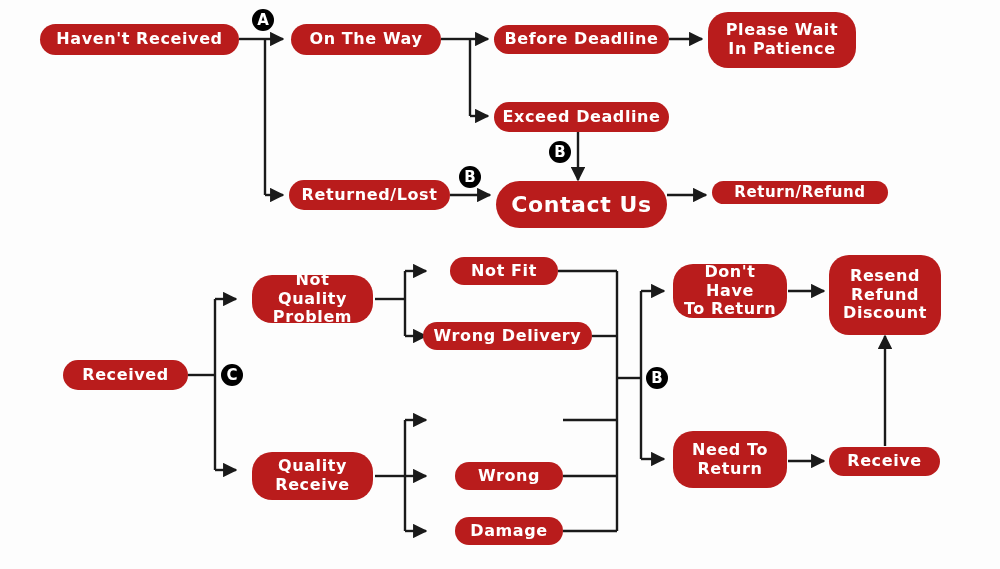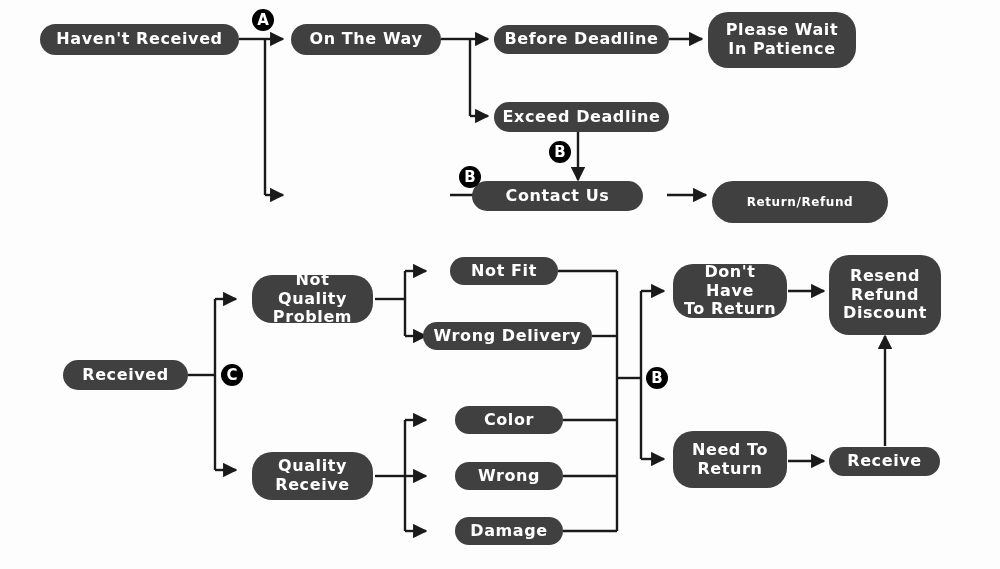--- a/index.html
+++ b/index.html
@@ -19,21 +19,21 @@
   #wires {
     position: absolute;
     left: 0;
     top: 0;
     width: 1000px;
     height: 569px;
     pointer-events: none;
   }
   .node {
     position: absolute;
-    background: #404040;
+    background: #b91c1c;
     color: #ffffff;
     display: flex;
     align-items: center;
     justify-content: center;
     text-align: center;
     font-weight: 700;
     letter-spacing: 0.6px;
     line-height: 1.18;
     box-sizing: border-box;
     padding: 0 6px;
@@ -134,38 +134,38 @@
 
   <div class="node pill" style="left:291px; top:24px; width:150px; height:31px; font-size:16px;">On The Way</div>
 
   <div class="node pill" style="left:494px; top:25px; width:175px; height:29px; font-size:16px;">Before Deadline</div>
 
   <div class="node rrect" style="left:708px; top:12px; width:148px; height:56px; font-size:16px;">Please Wait
 In Patience</div>
 
   <div class="node pill" style="left:494px; top:102px; width:175px; height:30px; font-size:16px;">Exceed Deadline</div>
 
+  <div class="node pill" style="left:289px; top:180px; width:161px; height:30px; font-size:16px;">Returned/Lost</div>
 
-  <div class="node pill" style="left:472px; top:181px; width:171px; height:30px; font-size:16px;">Contact Us</div>
+  <div class="node pill" style="left:496px; top:181px; width:171px; height:47px; font-size:22px;">Contact Us</div>
 
-  <div class="node pill" style="left:712px; top:181px; width:176px; height:42px; font-size:12px;">Return/Refund</div>
+  <div class="node pill" style="left:712px; top:181px; width:176px; height:23px; font-size:15px;">Return/Refund</div>
 
   <div class="node pill" style="left:63px; top:360px; width:125px; height:30px; font-size:16px;">Received</div>
 
   <div class="node rrect" style="left:252px; top:275px; width:121px; height:48px; font-size:16px;">Not Quality
 Problem</div>
 
   <div class="node rrect" style="left:252px; top:452px; width:121px; height:48px; font-size:16px;">Quality
 Receive</div>
 
   <div class="node pill" style="left:450px; top:257px; width:108px; height:28px; font-size:16px;">Not Fit</div>
 
   <div class="node pill" style="left:423px; top:322px; width:169px; height:28px; font-size:16px;">Wrong Delivery</div>
 
-  <div class="node pill" style="left:455px; top:406px; width:108px; height:28px; font-size:16px;">Color</div>
 
   <div class="node pill" style="left:455px; top:462px; width:108px; height:28px; font-size:16px;">Wrong</div>
 
   <div class="node pill" style="left:455px; top:517px; width:108px; height:28px; font-size:16px;">Damage</div>
 
   <div class="node rrect" style="left:673px; top:264px; width:114px; height:54px; font-size:16px;">Don't Have
 To Return</div>
 
   <div class="node rrect" style="left:673px; top:431px; width:114px; height:57px; font-size:16px;">Need To
 Return</div>

